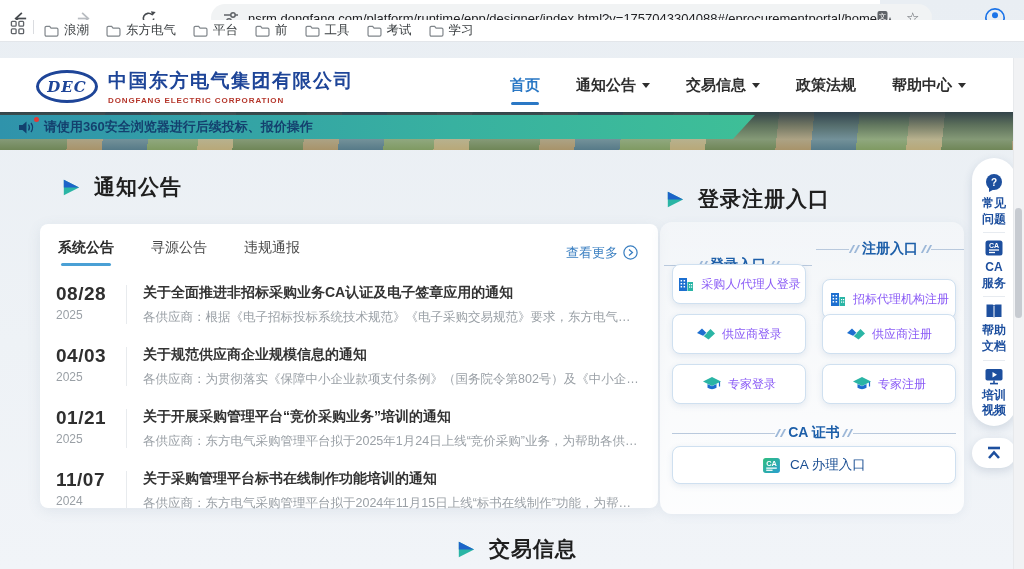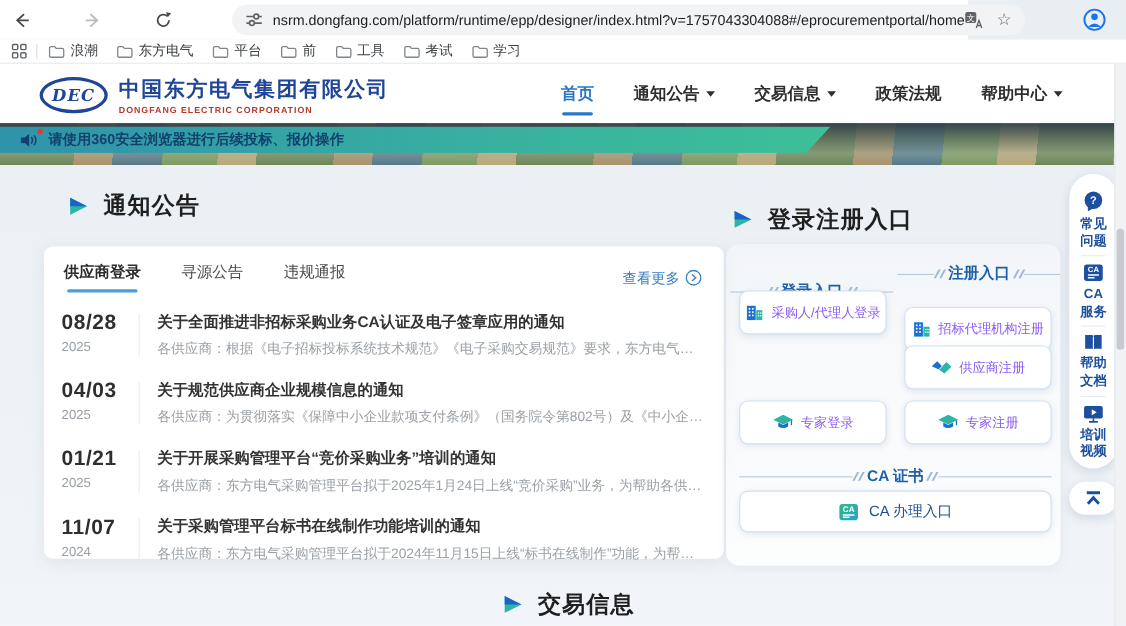--- a/index.html
+++ b/index.html
@@ -7,21 +7,21 @@
   body { font-family:"Liberation Sans","DejaVu Sans",sans-serif; overflow:hidden; }
   .screen { position:relative; width:1024px; height:569px; background:linear-gradient(180deg,#e9eef3 0%,#eef2f6 60%,#f1f4f8 100%); overflow:hidden; }
 
   
   .toolbar { position:absolute; left:0; top:0; width:880px; height:36px; background:#fff; display:flex; align-items:center; padding-left:10px;gap:40px; }
   .tico { display:flex; align-items:center; justify-content:center; width:26px; height:26px; border-radius:50%; margin-right:6px; }
   .omnibox { width:842px; height:28px; background:#f1f3f4; border-radius:14px; display:flex; align-items:center; padding:0 12px; margin-left:8px; }
   .omni-url { font-size:13px; color:#202124; margin-left:9px; white-space:nowrap; overflow:hidden; flex:1; }
   .star-glyph { font-size:15px; color:#5f6368; margin-left:12px; }
   .dots-glyph { font-size:15px; color:#5f6368; font-weight:bold; margin:0 10px 0 12px; }
-  .bookmarksbar { position:absolute; left:0; top:36px; width:1024px; height:22px; background:#fff; border-bottom:1px solid #e3e6ea; display:flex; align-items:center; padding-left:10px; }
+  .bookmarksbar { position:absolute; left:0; top:20px; width:1024px; height:22px; background:#fff; border-bottom:1px solid #e3e6ea; display:flex; padding-left:10px; }
   .bm-sep { width:1px; height:14px; background:#dadce0; margin:0 10px 0 8px; }
   .bm-item { display:flex; align-items:center; gap:5px; margin-right:17px; font-size:12.5px; color:#3c4043; }
 
   
   .siteheader { position:absolute; left:0; top:58px; width:1024px; height:54px; background:#fff; }
   .logowrap { position:absolute; left:36px; top:10px; display:flex; align-items:center; gap:10px; }
   .dec-oval { width:62px; height:33px; border:3px solid #1e4598; border-radius:50%; display:flex; align-items:center; justify-content:center; color:#1e4598; font-family:"DejaVu Serif","Liberation Serif",serif; font-style:italic; font-weight:bold; font-size:15px; letter-spacing:1px; }
   .co-cn { font-size:19px; font-weight:bold; color:#1e4598; letter-spacing:1.5px; }
   .co-en { font-size:8px; font-weight:bold; color:#b5372c; letter-spacing:0.9px; margin-top:2px; }
   .topnav { position:absolute; right:58px; top:0; height:54px; display:flex; align-items:center; gap:36px; }
@@ -247,21 +247,21 @@
   <div class="sec-title" style="left:60px; top:173px;">
     <svg width="21" height="21" viewBox="0 0 22 22">
         <polygon points="4,3 20,11 4,19" fill="#2ab5a5"></polygon>
         <polygon points="4,3 20,11 4,11" fill="#1c63c9"></polygon>
       </svg>
     <span class="txt">通知公告</span>
   </div>
 
   <div class="notice-card">
     <div class="tabs-row">
-      <span class="tab active">供应商登录</span>
+      <span class="tab active">系统公告</span>
       <span class="tab">寻源公告</span>
       <span class="tab">违规通报</span>
       <span class="tabs-spacer"></span>
       <span class="viewmore">
         <span>查看更多</span>
         <svg width="15" height="15" viewBox="0 0 15 15">
             <circle cx="7.5" cy="7.5" r="6.6" fill="none" stroke="#3a7fc1" stroke-width="1.2"></circle>
             <polyline points="6,4.6 9.4,7.5 6,10.4" fill="none" stroke="#3a7fc1" stroke-width="1.3"></polyline>
           </svg>
       </span>
@@ -374,20 +374,28 @@
           <rect x="3.6" y="11" width="1.5" height="1.5"></rect>
           <rect x="6.6" y="11" width="1.5" height="1.5"></rect>
           <rect x="12" y="9" width="1.2" height="1.2"></rect>
           <rect x="14" y="9" width="1.2" height="1.2"></rect>
           <rect x="12" y="11.5" width="1.2" height="1.2"></rect>
           <rect x="14" y="11.5" width="1.2" height="1.2"></rect>
         </g>
       </svg>
     <span>招标代理机构注册</span>
   </div>
+  <div class="lbtn" style="left:672px; top:314px;">
+    <svg width="20" height="15" viewBox="0 0 20 15">
+        <path d="M1 6 L6 1.5 L10.5 6 L7.5 9 Z" fill="#1d6fd0"></path>
+        <path d="M10.5 6 L14.5 2 L19 6.5 L12.5 12.5 L7.5 9 Z" fill="#2ab5a5"></path>
+        <path d="M7.5 9 L10.5 6" stroke="#fff" stroke-width="0.8"></path>
+      </svg>
+    <span>供应商登录</span>
+  </div>
   <div class="lbtn" style="left:822px; top:314px;">
     <svg width="20" height="15" viewBox="0 0 20 15">
         <path d="M1 6 L6 1.5 L10.5 6 L7.5 9 Z" fill="#1d6fd0"></path>
         <path d="M10.5 6 L14.5 2 L19 6.5 L12.5 12.5 L7.5 9 Z" fill="#2ab5a5"></path>
         <path d="M7.5 9 L10.5 6" stroke="#fff" stroke-width="0.8"></path>
       </svg>
     <span>供应商注册</span>
   </div>
   <div class="lbtn" style="left:672px; top:364px;">
     <svg width="20" height="16" viewBox="0 0 20 16">

